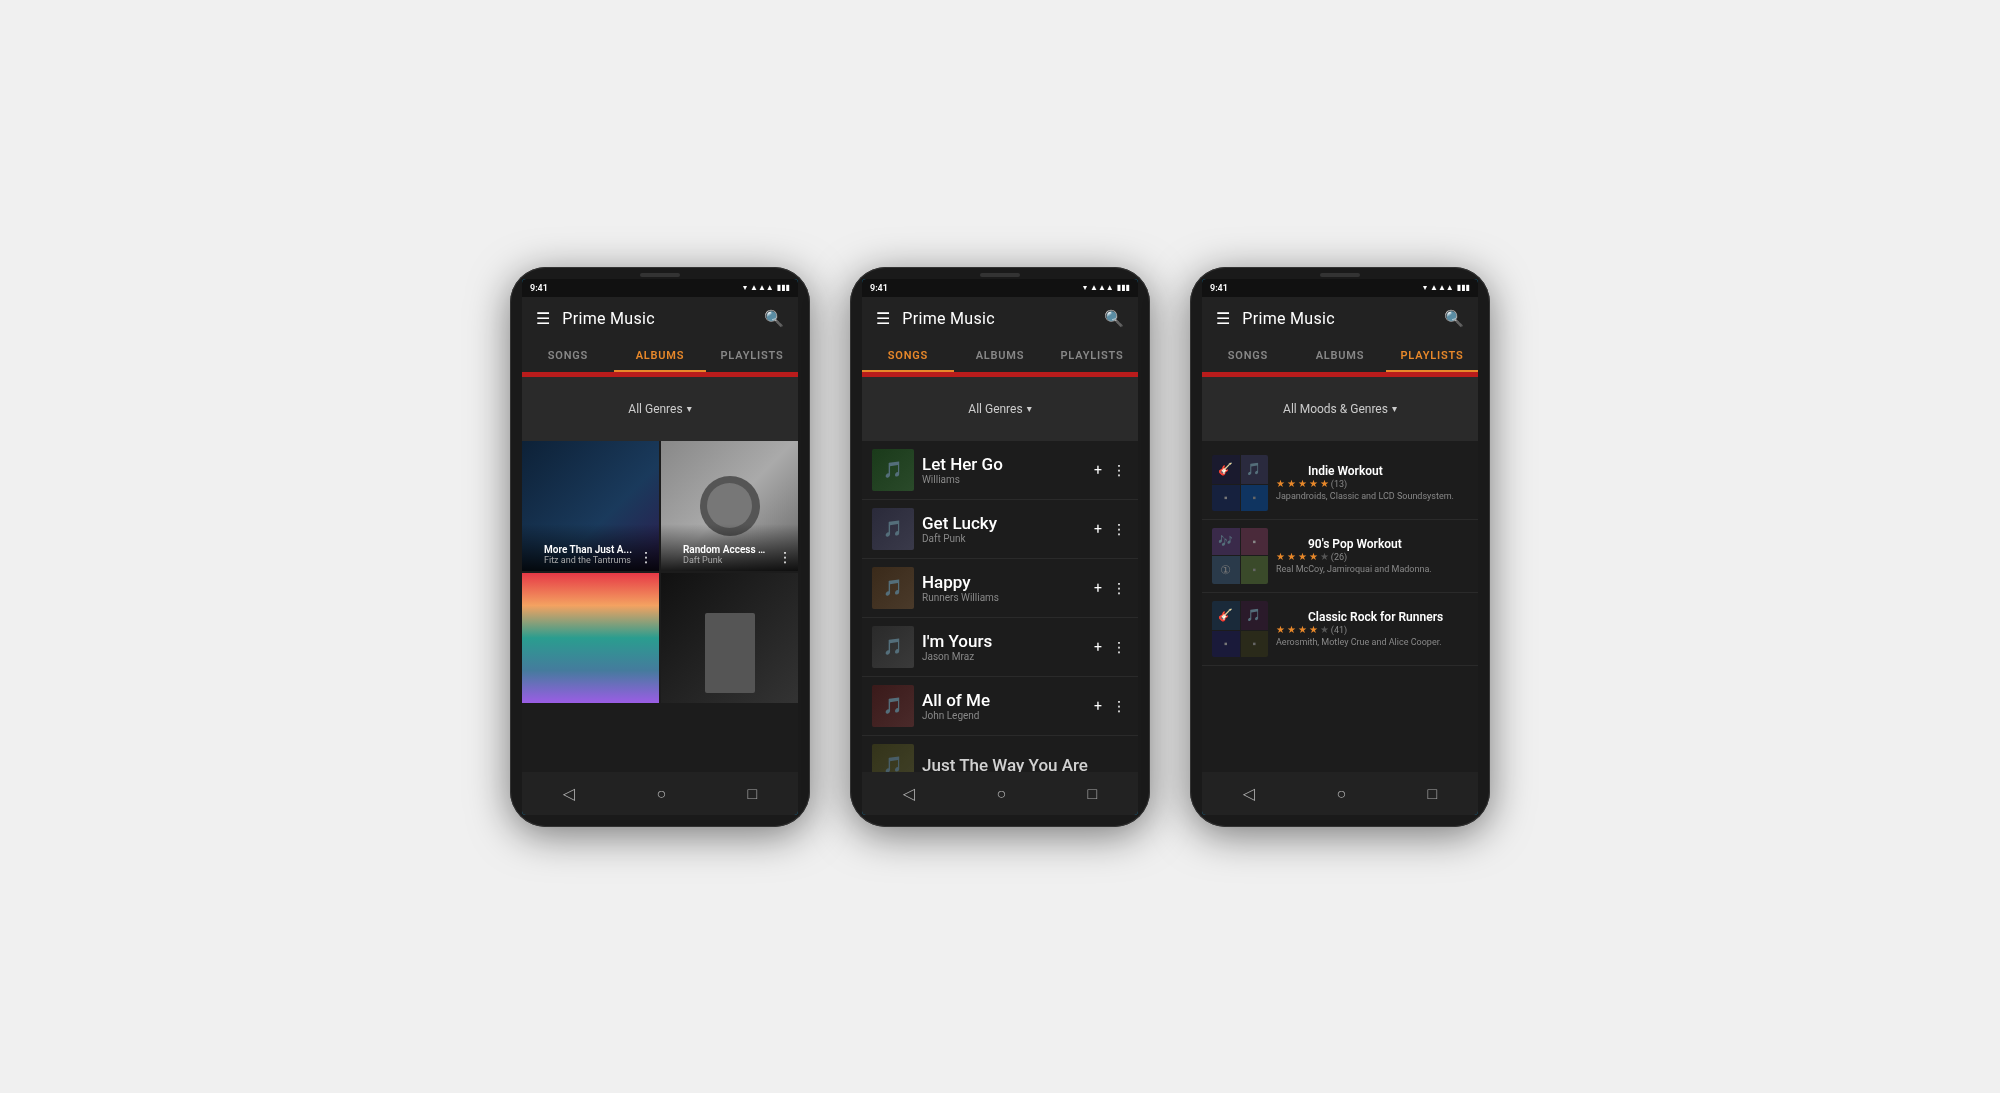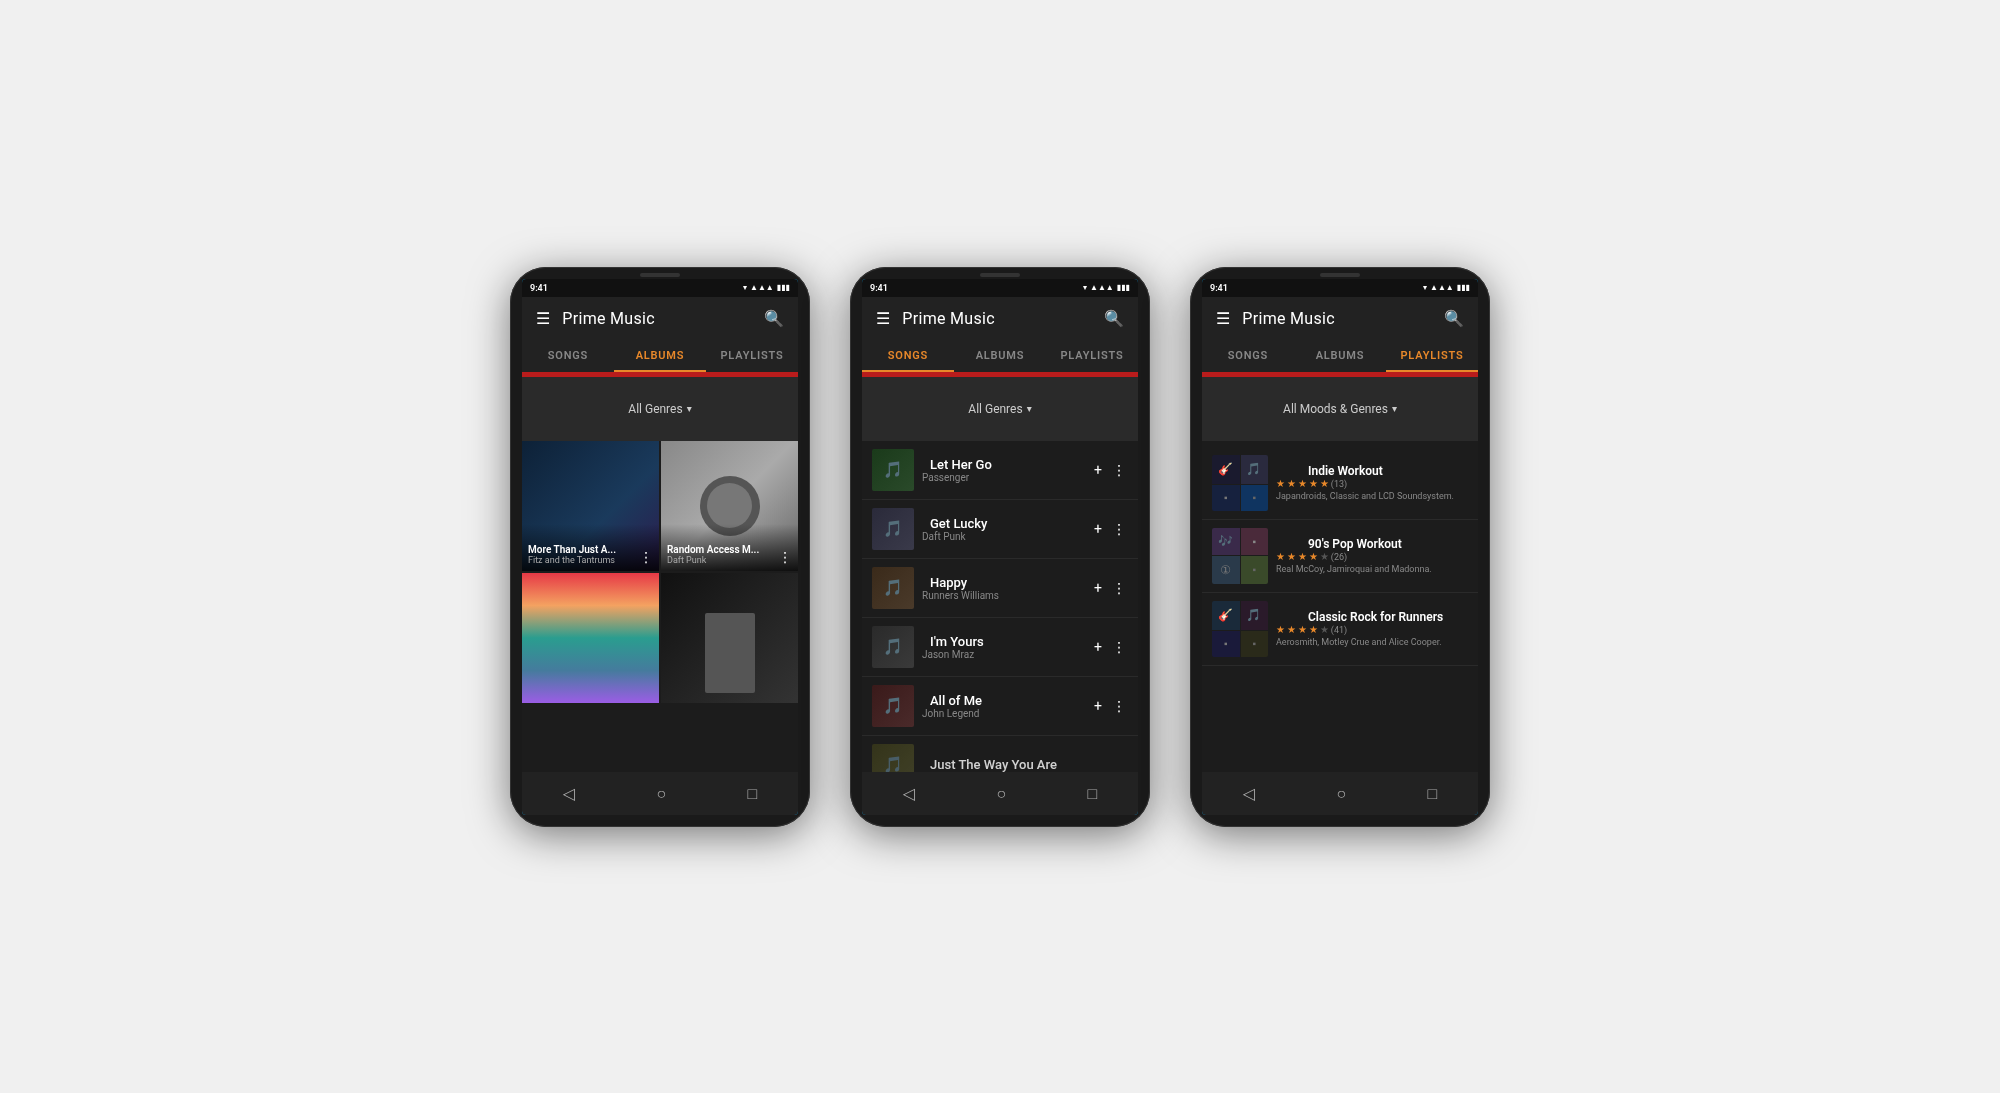--- a/index.html
+++ b/index.html
@@ -166,20 +166,21 @@
       background: linear-gradient(transparent, rgba(0,0,0,0.85));
       padding: 20px 6px 6px;
       display: flex;
       align-items: flex-end;
       justify-content: space-between;
     }
 
     .album-text {
       flex: 1;
       min-width: 0;
+      margin-left: 16px;
     }
 
     .album-name {
       color: #fff;
       font-size: 10px;
       font-weight: 600;
       white-space: nowrap;
       overflow: hidden;
       text-overflow: ellipsis;
     }
@@ -225,26 +226,25 @@
       justify-content: center;
     }
 
     .song-info {
       flex: 1;
       min-width: 0;
     }
 
     .song-name {
       color: #fff;
-      font-size: 13px;
+      font-size: 17px;
       font-weight: 500;
       white-space: nowrap;
       overflow: hidden;
       text-overflow: ellipsis;
-      margin-left: 8px;
     }
 
     .song-artist {
       color: #888;
       font-size: 10px;
       white-space: nowrap;
       overflow: hidden;
       text-overflow: ellipsis;
     }
 
@@ -485,21 +485,21 @@
 
       <div class="content">
         <div class="song-list">
 
           <div class="song-item">
             <div class="song-art art-passenger">
               <div style="width:100%;height:100%;background:linear-gradient(135deg,#1a3a1a,#2a4a2a);display:flex;align-items:center;justify-content:center;color:#555;font-size:16px;">🎵</div>
             </div>
             <div class="song-info">
               <div class="song-name">Let Her Go</div>
-              <div class="song-artist">Passenger</div>
+              <div class="song-artist">Williams</div>
             </div>
             <div class="song-actions">
               <span class="song-add">+</span>
               <span class="song-more">⋮</span>
             </div>
           </div>
 
           <div class="song-item">
             <div class="song-art">
               <div style="width:100%;height:100%;background:linear-gradient(135deg,#2a2a3a,#3a3a4a);display:flex;align-items:center;justify-content:center;color:#555;font-size:16px;">🎵</div>

